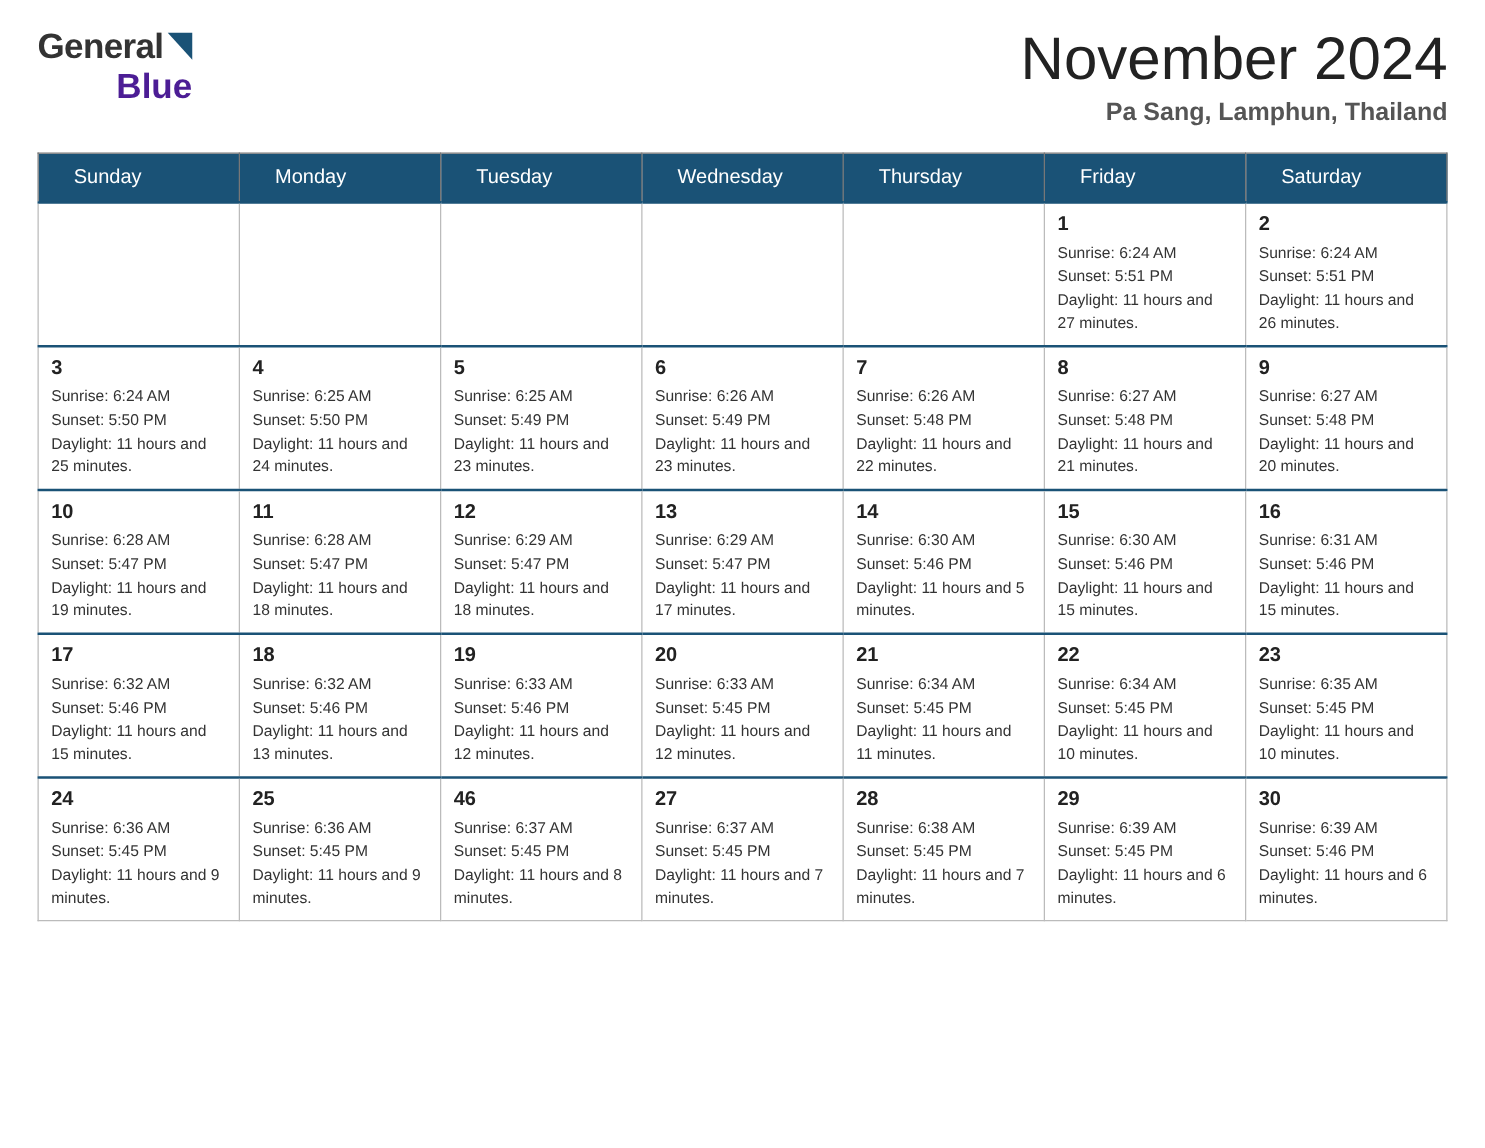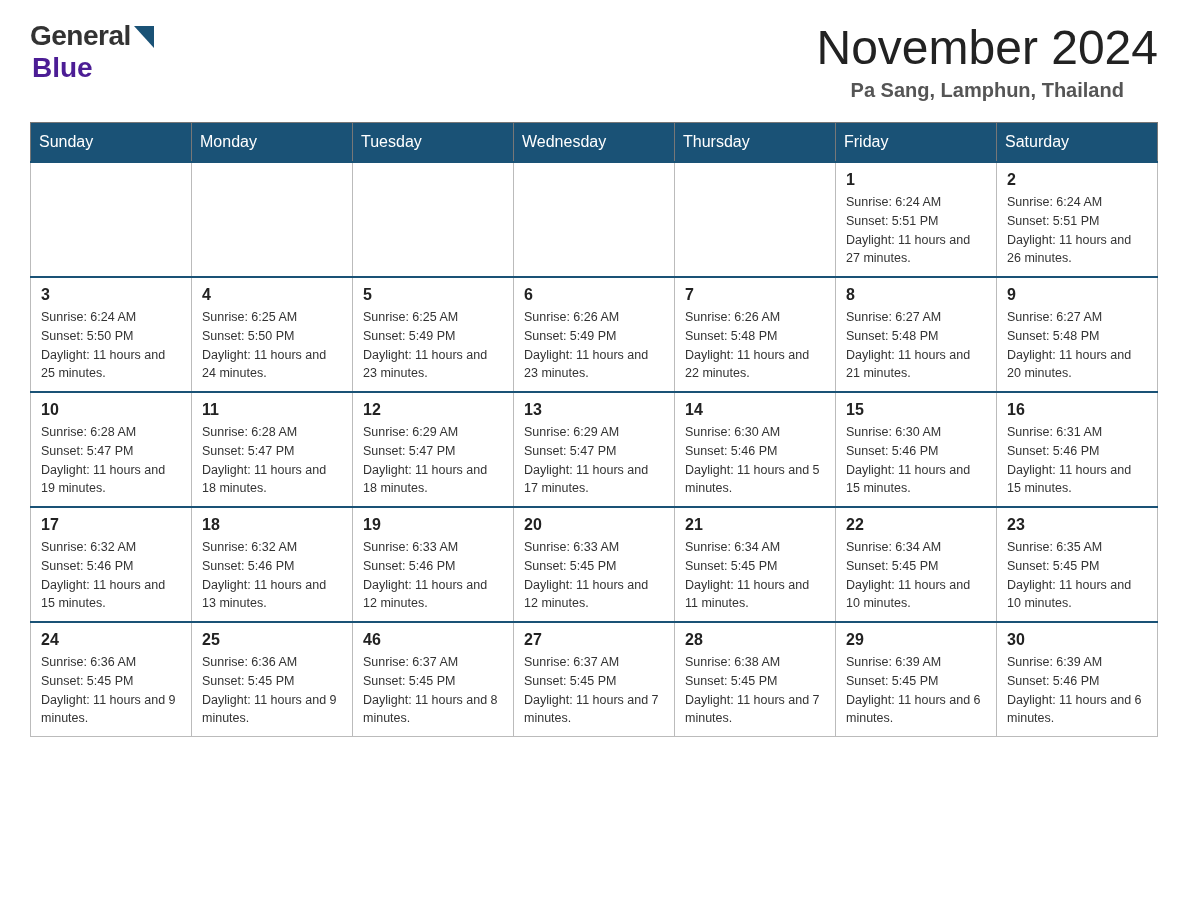--- a/index.html
+++ b/index.html
@@ -12,36 +12,36 @@
     }
     .header {
       display: flex;
       justify-content: space-between;
       align-items: flex-start;
       margin-bottom: 20px;
     }
     .logo {
       display: flex;
       flex-direction: column;
-      align-items: flex-start;
+      align-items: flex-end;
     }
     .logo-general {
       font-size: 28px;
       font-weight: bold;
       color: #333;
       letter-spacing: -0.5px;
     }
     .logo-blue {
       font-size: 28px;
       font-weight: bold;
       color: #4c1d95;
       margin-left: 2px;
     }
     .title-section {
-      text-align: center;
+      text-align: right;
     }
     .month-title {
       font-size: 48px;
       font-weight: normal;
       color: #222;
     }
     .location {
       font-size: 20px;
       color: #555;
       margin-top: 4px;
@@ -50,21 +50,21 @@
     .calendar {
       width: 100%;
       border-collapse: collapse;
       border: 1px solid #999;
     }
     .calendar th {
       background-color: #1a5276;
       color: #fff;
       font-size: 16px;
       font-weight: normal;
-      padding: 10px 8px;
+      padding: 10px 28px;
       text-align: left;
       border: 1px solid #777;
     }
     .calendar td {
       vertical-align: top;
       border: 1px solid #bbb;
       padding: 8px 10px;
       width: 14.28%;
       min-height: 110px;
       background: #fff;

